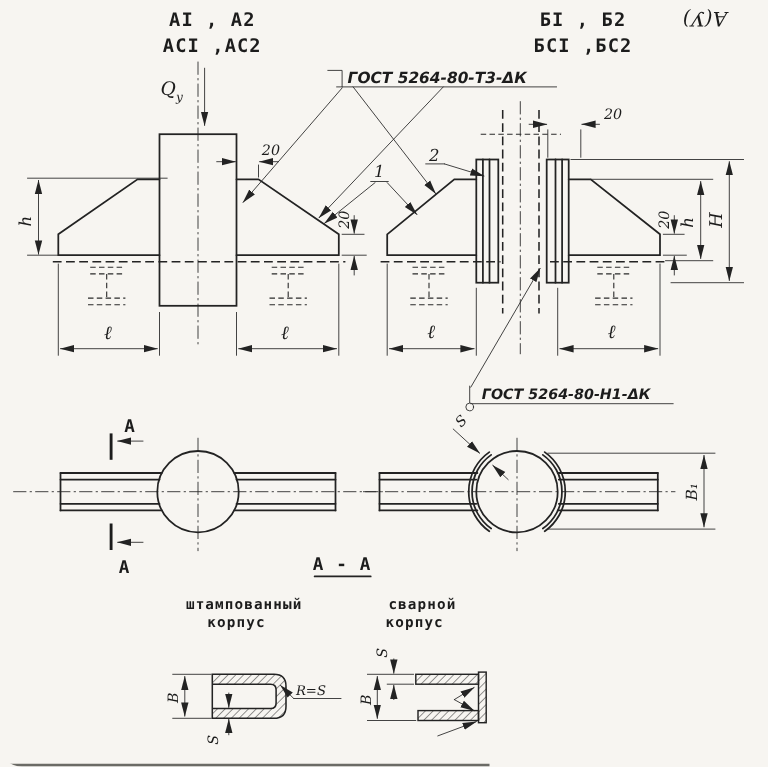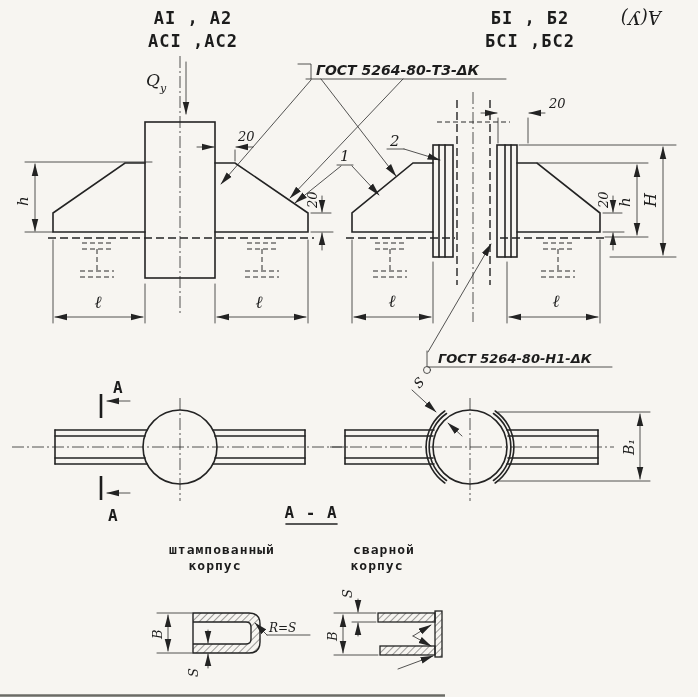--- a/index.html
+++ b/index.html
@@ -1,17 +1,17 @@
 <!DOCTYPE html>
 <html><head>
 <meta charset="utf-8">
 <style>
   html,body{margin:0;padding:0;background:#f7f5f1;}
   .canvas{position:relative;width:698px;height:697px;background:#f7f5f1;overflow:hidden;
-          font-family:"DejaVu Sans",sans-serif;}
+          font-family:"DejaVu Sans",sans-serif;border-radius:20px;}
   svg{display:block}
   .ln{stroke:#232323;fill:none;stroke-width:1.6;stroke-linecap:round;}
   .tn{stroke:#2a2a2a;fill:none;stroke-width:.8;stroke-linecap:round;}
   .hid{stroke:#232323;fill:none;stroke-width:1.4;stroke-dasharray:8 4;}
   .hid2{stroke:#2a2a2a;fill:none;stroke-width:1;stroke-dasharray:5 3;}
   .cl{stroke:#2a2a2a;fill:none;stroke-width:.8;stroke-dasharray:12 3 2 3;}
   .thick{stroke:#1c1c1c;fill:none;stroke-width:2.6;}
   text{fill:#1c1c1c;}
   .mono{font-family:"DejaVu Sans Mono",monospace;font-weight:bold;letter-spacing:1px;}
   .it{font-family:"DejaVu Serif",serif;font-style:italic;}

